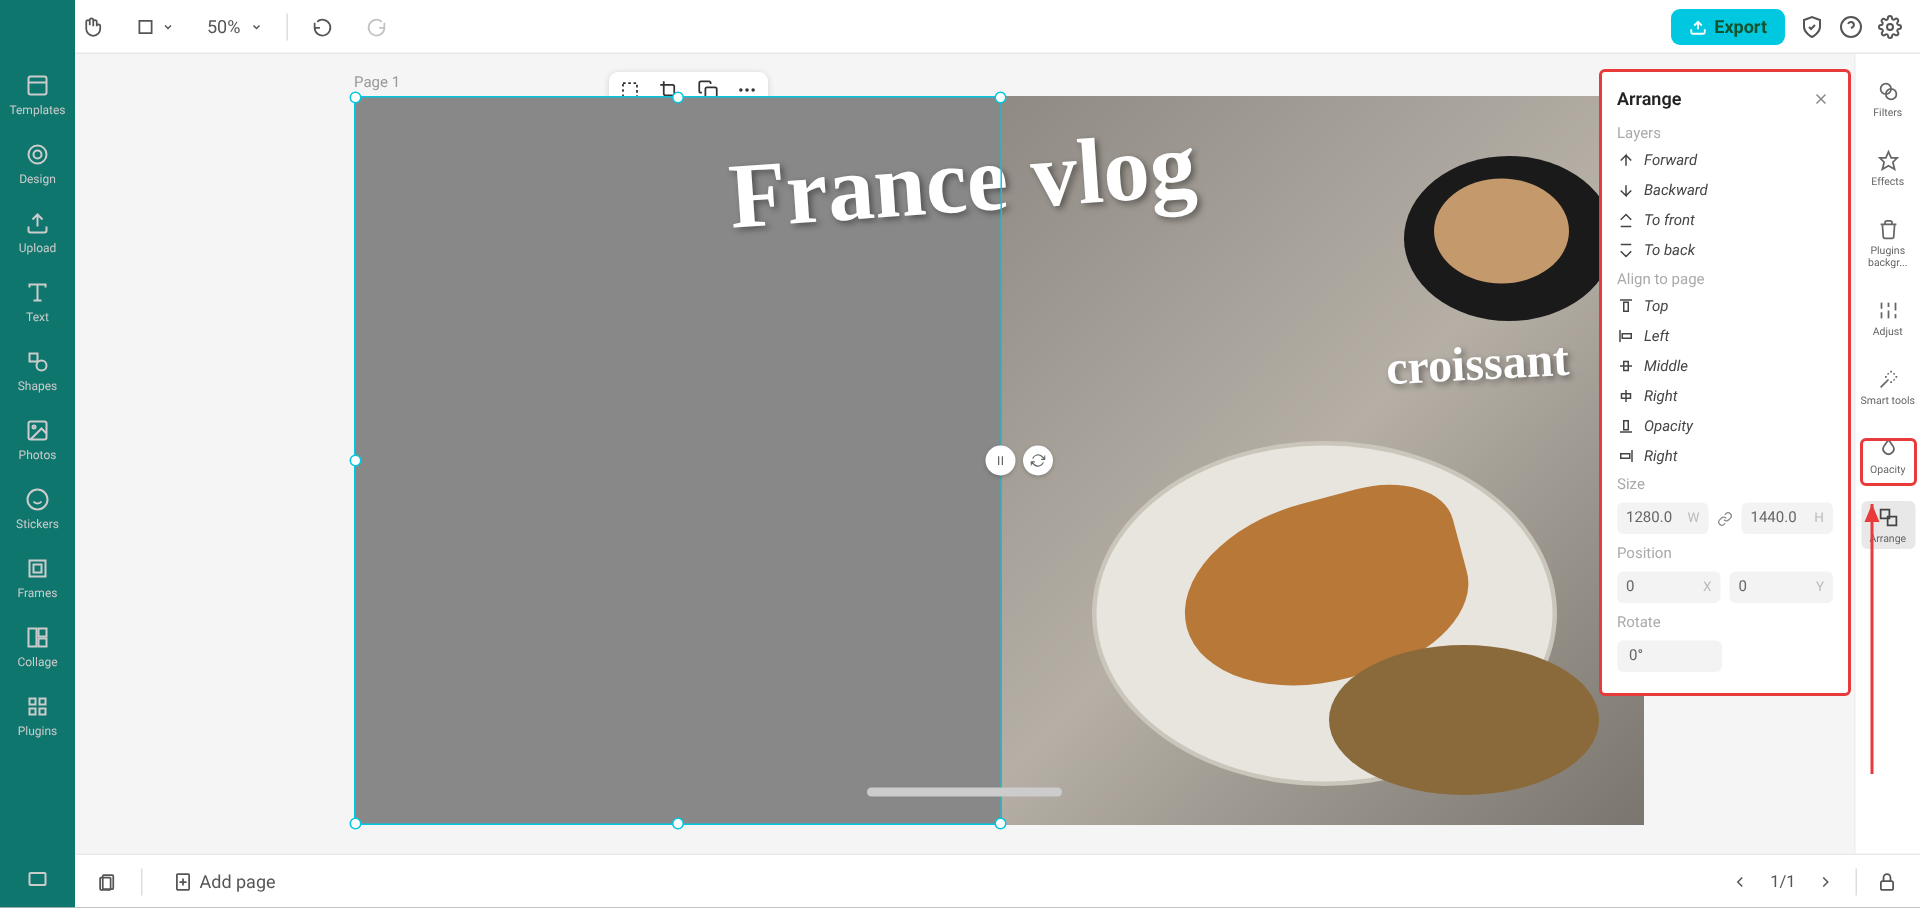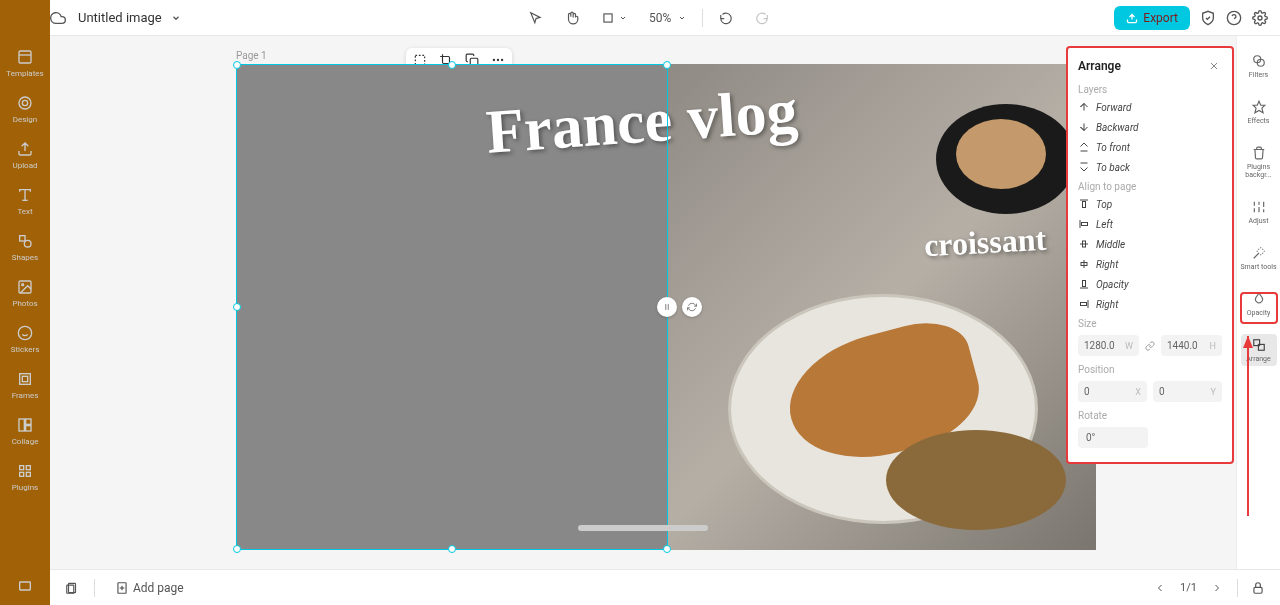--- a/index.html
+++ b/index.html
@@ -7,24 +7,24 @@
 
 
 .topbar { height: 36px; display: flex; align-items: center; justify-content: space-between; padding: 0 12px; border-bottom: 1px solid #e8e8e8; }
 .topbar-left { display: flex; align-items: center; gap: 12px; }
 .topbar-center { display: flex; align-items: center; gap: 10px; }
 .topbar-right { display: flex; align-items: center; gap: 10px; }
 .logo { background: #000; width: 26px; height: 26px; border-radius: 4px; display:flex; align-items:center; justify-content:center; }
 .title-wrap { display: flex; align-items: center; gap: 6px; color: #333; font-size: 13px; }
 .ic { width: 16px; height: 16px; display: inline-flex; align-items: center; justify-content: center; color: #555; }
 .tb-btn { display:flex; align-items:center; gap:4px; font-size:12px; color:#555; padding:4px 6px; border-radius:4px; cursor:pointer; }
-.export-btn { background:#00c8e0; color:#7f1d1d; padding:5px 12px; border-radius:6px; font-size:12px; font-weight:400; display:flex; align-items:center; gap:5px; cursor:pointer; }
-
-
-.leftnav { position:absolute; left:0; top:0; bottom:0; width:50px; background:#a16207; display:flex; flex-direction:column; align-items:center; padding-top:48px; gap:16px; }
+.export-btn { background:#00c8e0; color:#14532d; padding:5px 12px; border-radius:6px; font-size:12px; font-weight:700; display:flex; align-items:center; gap:5px; cursor:pointer; }
+
+
+.leftnav { position:absolute; left:0; top:0; bottom:0; width:50px; background:#0f766e; display:flex; flex-direction:column; align-items:center; padding-top:48px; gap:16px; }
 .leftnav-item { color:#ccc; font-size:8px; display:flex; flex-direction:column; align-items:center; gap:3px; cursor:pointer; width:100%; }
 .leftnav-item .nic { width:18px; height:18px; display:flex; align-items:center; justify-content:center; }
 .leftnav-bottom { position:absolute; bottom:10px; }
 
 
 .rightnav { position:absolute; right:0; top:36px; bottom:36px; width:44px; background:#fff; border-left:1px solid #eee; display:flex; flex-direction:column; align-items:center; padding-top:14px; gap:14px; }
 .rightnav-item { color:#666; font-size:7px; display:flex; flex-direction:column; align-items:center; gap:2px; cursor:pointer; width:100%; text-align:center; padding:3px 0; }
 .rightnav-item.active { background:#e8e8e8; border-radius:4px; width:36px; }
 .rightnav .nic { width:16px; height:16px; display:flex; align-items:center; justify-content:center; }
 
@@ -83,40 +83,20 @@
 .bottombar { position:absolute; left:50px; right:0; bottom:0; height:36px; border-top:1px solid #e8e8e8; display:flex; align-items:center; justify-content:space-between; padding:0 14px; font-size:11px; color:#555; }
 .bottombar-left { display:flex; align-items:center; gap:14px; }
 .bottombar-right { display:flex; align-items:center; gap:12px; }
 .scroll-ind { position:absolute; left:50%; bottom:38px; transform:translateX(-50%); width:130px; height:6px; background:#ccc; border-radius:3px; }
 .divider-v { width:1px; height:18px; background:#ddd; }
 </style>
 </head>
 <body>
 
 <div class="topbar">
-  <div class="topbar-left">
-    <div class="logo">
-      <svg width="16" height="16" viewBox="0 0 24 24">
-          <path d="M4 4 L20 12 L4 20 L8 12 Z" fill="#fff"></path>
-        </svg>
-    </div>
-    <span class="ic">
-      <svg width="16" height="16" viewBox="0 0 24 24" fill="none" stroke="#555" stroke-width="2">
-          <path d="M18 10h-1.26A8 8 0 1 0 9 20h9a5 5 0 0 0 0-10z"></path>
-        </svg>
-    </span>
-    <div class="title-wrap">
-      <span>Untitled image</span>
-      <span class="ic">
-          <svg width="10" height="10" viewBox="0 0 24 24" fill="none" stroke="#555" stroke-width="3">
-            <polyline points="6 9 12 15 18 9"></polyline>
-          </svg>
-        </span>
-    </div>
-  </div>
   <div class="topbar-center">
     <span class="tb-btn">
         <svg width="14" height="14" viewBox="0 0 24 24" fill="none" stroke="#555" stroke-width="2">
           <path d="M3 3l7 17 2-7 7-2z"></path>
         </svg>
       </span>
     <span class="tb-btn">
         <svg width="14" height="14" viewBox="0 0 24 24" fill="none" stroke="#555" stroke-width="2">
           <path d="M18 11V6a2 2 0 0 0-4 0v5M14 10V4a2 2 0 0 0-4 0v6M10 10V6a2 2 0 0 0-4 0v8a8 8 0 0 0 16 0v-3a2 2 0 0 0-4 0"></path>
         </svg>

